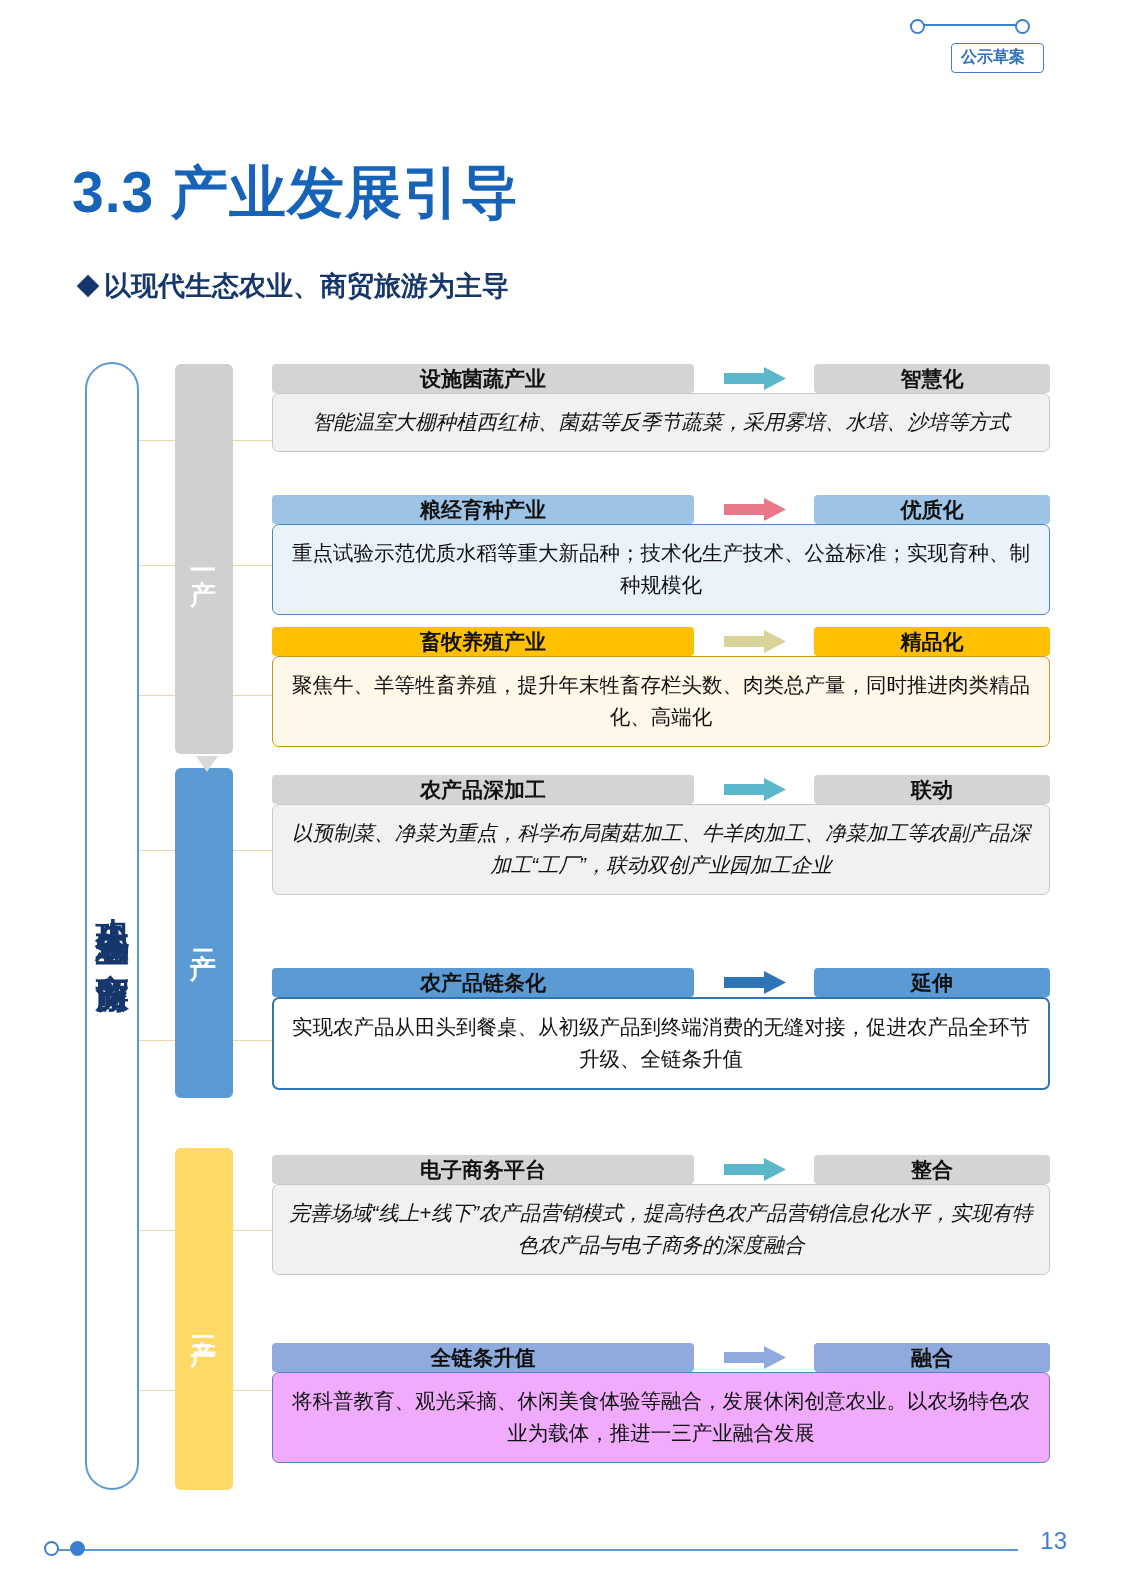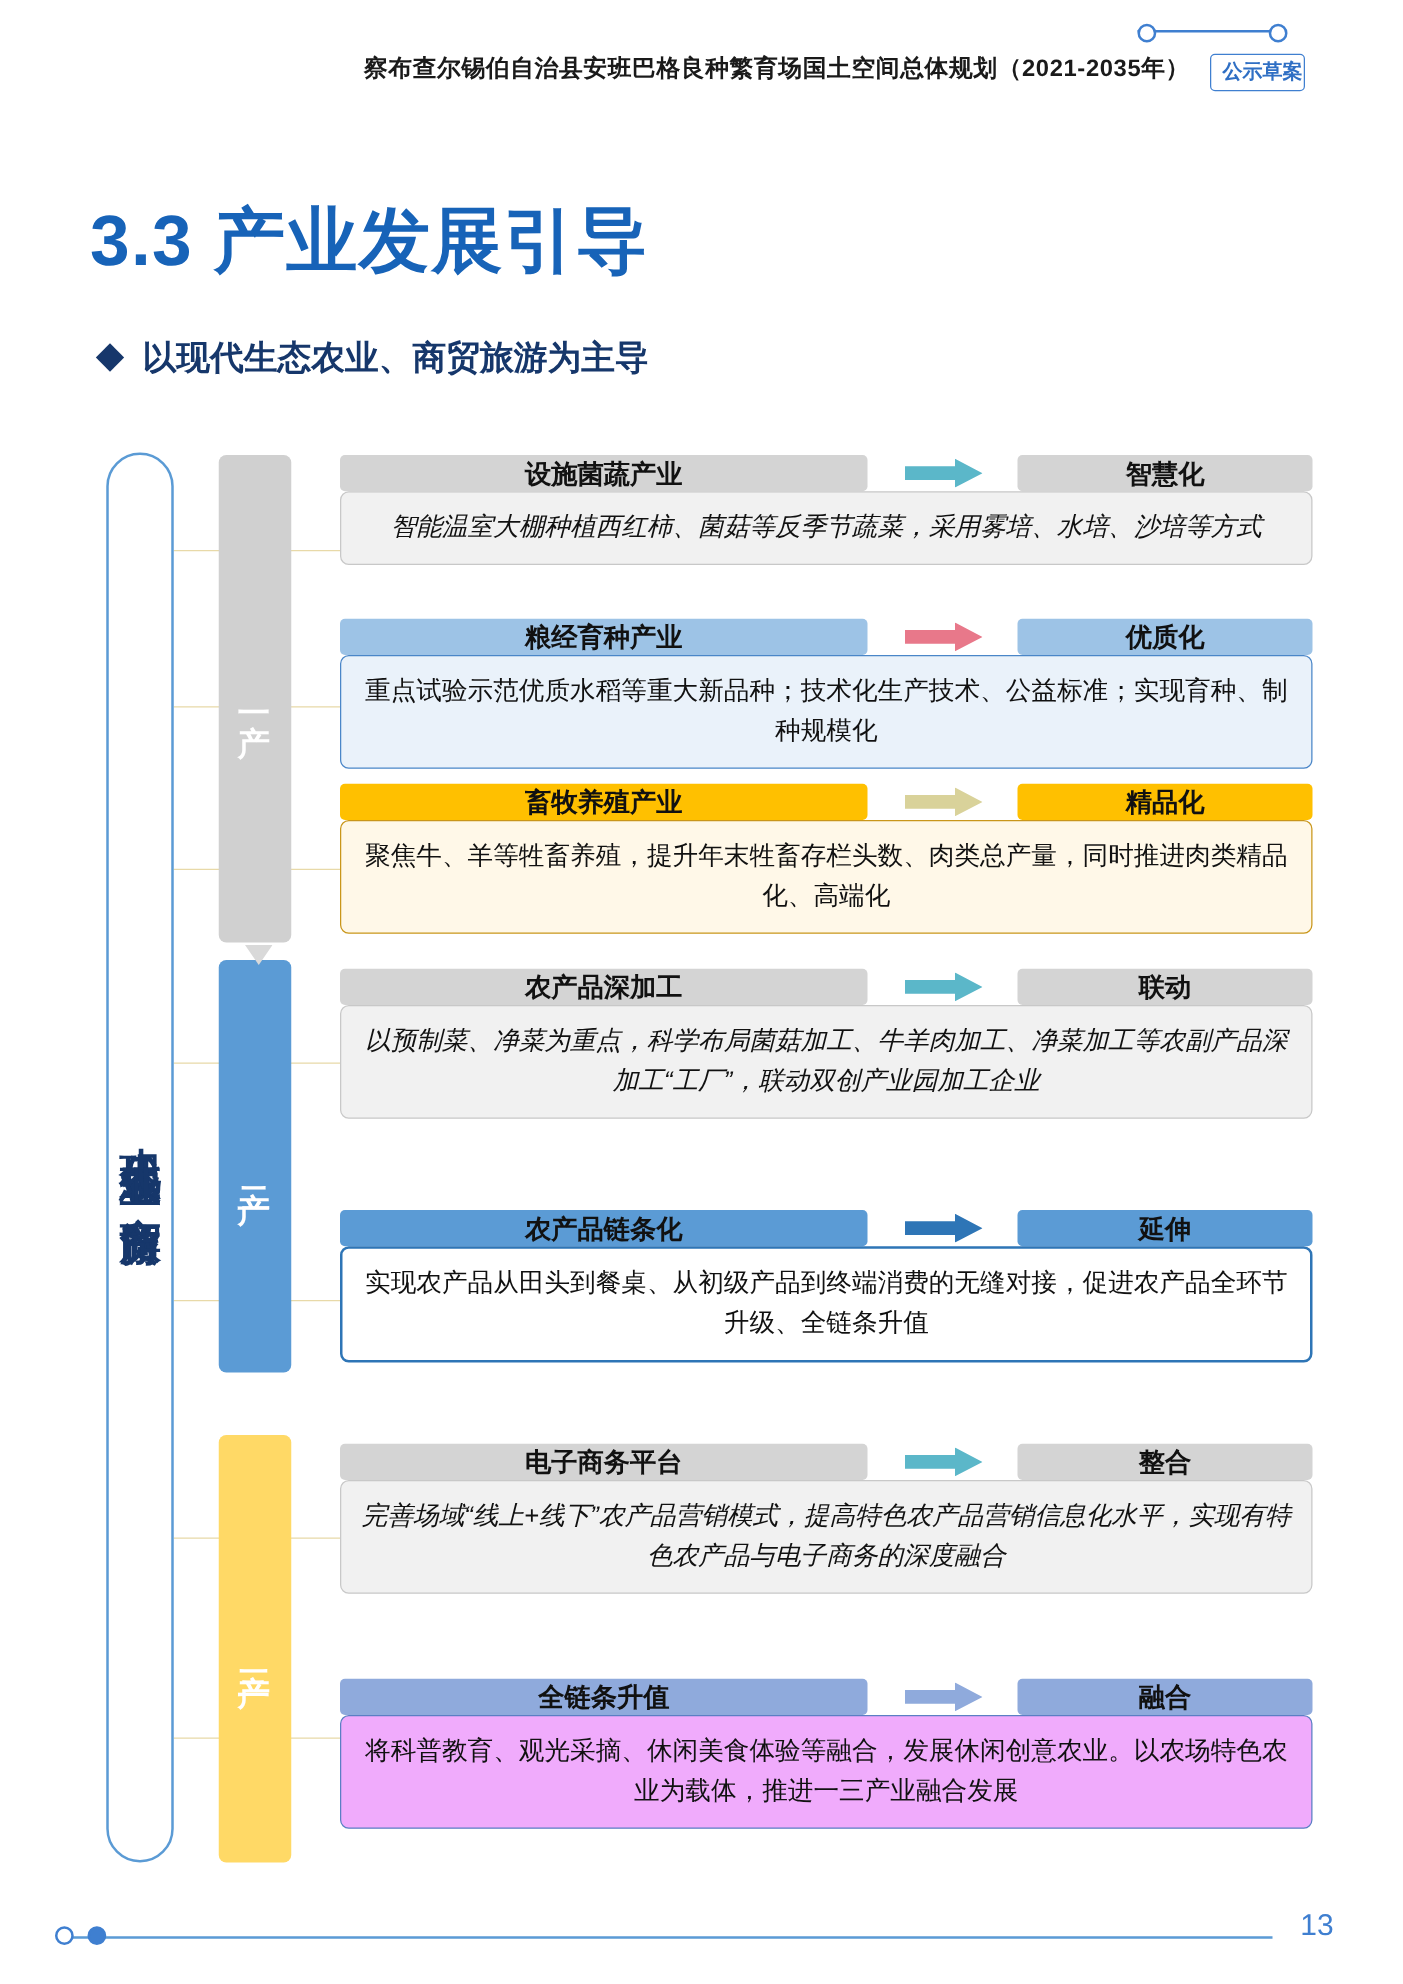--- a/index.html
+++ b/index.html
@@ -54,21 +54,21 @@
     font-size: 19px;
     font-weight: 700;
     color: #1a1a1a;
     white-space: nowrap;
     letter-spacing: 0.5px;
   }
   .header-badge {
     position: absolute;
     top: 43px;
     right: 78px;
-    padding: 3px 1px 4px 9px;
+    padding: 3px 18px 4px 9px;
     border: 1.5px solid #3f7fd0;
     border-radius: 4px;
     color: #2f6fc4;
     font-size: 16px;
     font-weight: 700;
     white-space: nowrap;
   }
 
   
   .sec-title {
@@ -80,21 +80,21 @@
     color: #1763b8;
     letter-spacing: 1px;
     white-space: nowrap;
   }
   .sub-title-wrap {
     position: absolute;
     left: 80px;
     top: 268px;
     display: flex;
     align-items: center;
-    gap: 18px;
+    gap: 8px;
   }
   .diamond {
     width: 16px; height: 16px;
     background: #16376b;
     transform: rotate(45deg);
   }
   .sub-title {
     font-size: 27px;
     font-weight: 700;
     color: #16376b;
@@ -292,21 +292,20 @@
 </style>
 </head>
 <body>
 
 <div class="header">
   <div class="header-deco">
     <div class="line"></div>
     <div class="dot d1"></div>
     <div class="dot d2"></div>
   </div>
-  <div class="header-title">察布查尔锡伯自治县安班巴格良种繁育场国土空间总体规划（2021-2035年）</div>
   <div class="header-badge">公示草案</div>
 </div>
 
 <div class="sec-title">3.3 产业发展引导</div>
 
 <div class="sub-title-wrap">
   <span class="diamond"></span>
   <span class="sub-title">以现代生态农业、商贸旅游为主导</span>
 </div>
 

